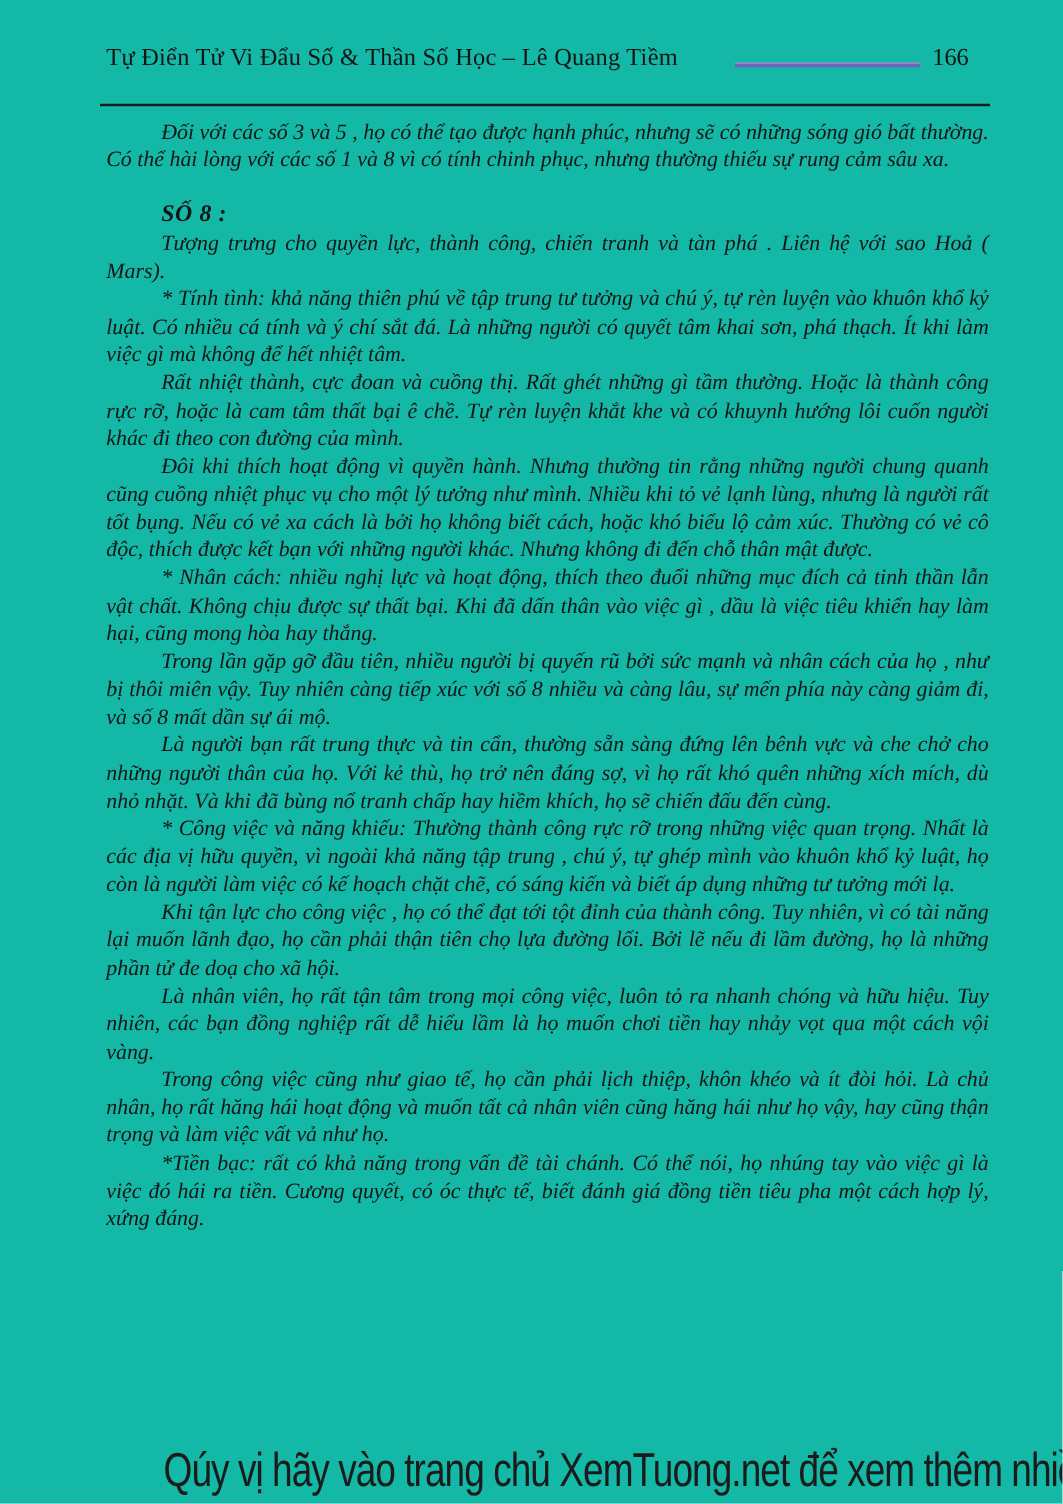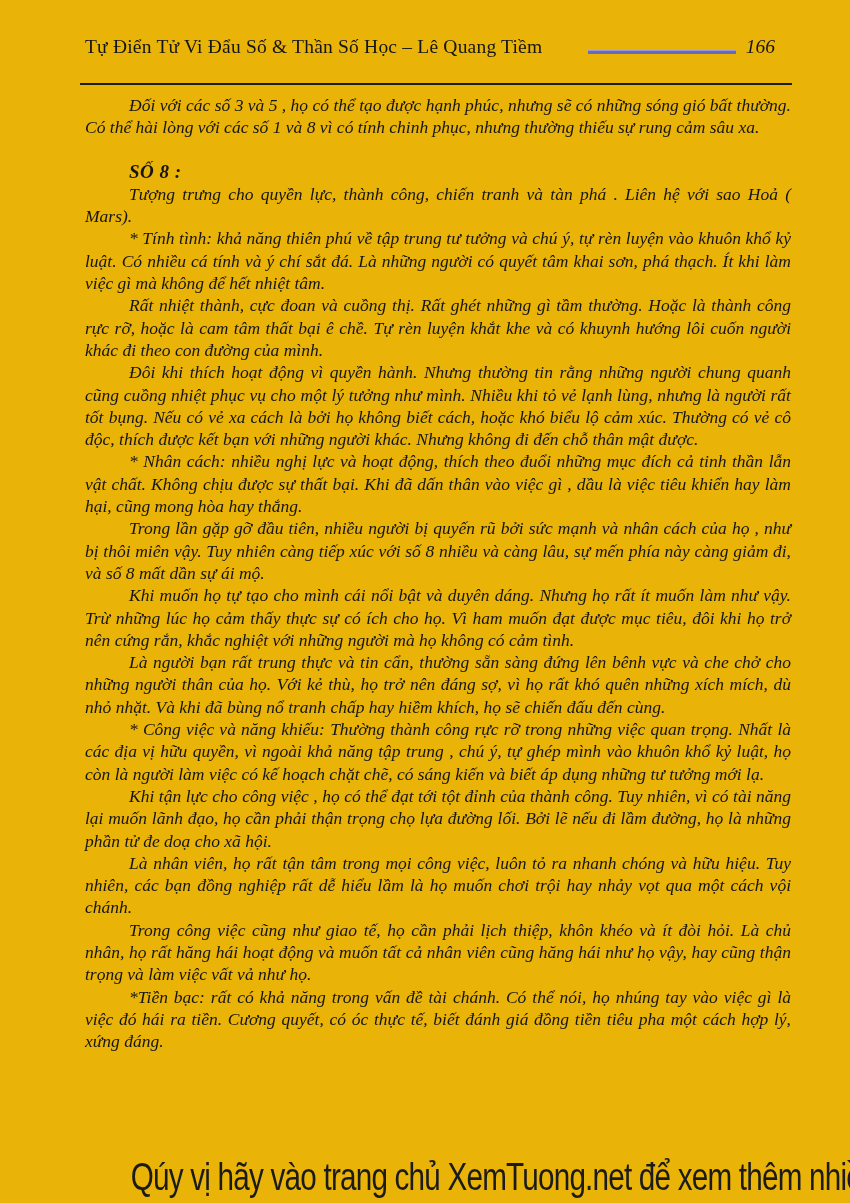--- a/index.html
+++ b/index.html
@@ -1,20 +1,20 @@
 <!DOCTYPE html>
 <html lang="vi"><head>
 <meta charset="utf-8">
 <style>
   html, body { margin: 0; padding: 0; background: #ffffff; }
   .page {
     position: relative;
     width: 850px;
     height: 1203px;
-    background: #eab308;
+    background: #14b8a6;
     overflow: hidden;
     font-family: "Liberation Serif", serif;
     color: #151515;
   }
 
   
   .header-row {
     position: absolute;
     top: 36px;
     left: 85px;
@@ -28,21 +28,21 @@
   .header-spacer { flex: 1 1 auto; }
   .header-underline {
     flex: 0 0 auto;
     width: 148px;
     height: 3px;
     background: #6a6abc;
     align-self: flex-end;
     margin: 0 10px 4px 0;
     border-top: 1px solid #9a9ad4;
   }
-  .header-pagenum { flex: 0 0 auto; font-style: italic; }
+  .header-pagenum { flex: 0 0 auto; }
 
   .header-divider {
     position: absolute;
     top: 83px;
     left: 80px;
     width: 712px;
     height: 0;
     border-top: 2.5px solid #1c1c1c;
   }
 
@@ -133,25 +133,24 @@
     <p>Đối với các số 3 và 5 , họ có thể tạo được hạnh phúc, nhưng sẽ có những sóng gió bất thường. Có thể hài lòng với các số 1 và 8 vì có tính chinh phục, nhưng thường thiếu sự rung cảm sâu xa.</p>
 
     <h2 class="section-heading">SỐ  8 :</h2>
 
     <p>Tượng trưng cho quyền lực, thành công, chiến tranh và tàn phá . Liên hệ với sao Hoả ( Mars).</p>
     <p>* Tính tình: khả năng thiên phú về tập trung tư tưởng và chú ý, tự rèn luyện vào khuôn khổ kỷ luật. Có nhiều cá tính và ý chí sắt đá. Là những người có quyết tâm khai sơn, phá thạch. Ít khi làm việc gì mà không để hết nhiệt tâm.</p>
     <p>Rất nhiệt thành, cực đoan và cuồng thị. Rất ghét những gì tầm thường. Hoặc là thành công rực rỡ, hoặc là cam tâm thất bại ê chề. Tự rèn luyện khắt khe và có khuynh hướng lôi cuốn người khác đi theo con đường của mình.</p>
     <p>Đôi khi thích hoạt động vì quyền hành. Nhưng thường tin rằng những người chung quanh cũng cuồng nhiệt phục vụ cho một lý tưởng như mình. Nhiều khi tỏ vẻ lạnh lùng, nhưng là người rất tốt bụng. Nếu có vẻ xa cách là bởi họ không biết cách, hoặc khó biểu lộ cảm xúc. Thường có vẻ cô độc, thích được kết bạn với những người khác. Nhưng không đi đến chỗ thân mật được.</p>
     <p>* Nhân cách: nhiều nghị lực và hoạt động, thích theo đuổi những mục đích cả tinh thần lẫn vật chất. Không chịu được sự thất bại. Khi đã dấn thân vào việc gì , dầu là việc tiêu khiển hay làm hại, cũng mong hòa hay thắng.</p>
     <p>Trong lần gặp gỡ đầu tiên, nhiều người bị quyến rũ bởi sức mạnh và nhân cách của họ , như bị thôi miên vậy. Tuy nhiên càng tiếp xúc với số 8 nhiều và càng lâu, sự mến phía này càng giảm đi, và số 8 mất dần sự ái mộ.</p>
-    <p>Khi muốn họ tự tạo cho mình cái nổi bật và duyên dáng. Nhưng họ rất ít muốn làm như vậy. Trừ những lúc họ cảm thấy thực sự có ích cho họ. Vì ham muốn đạt được mục tiêu, đôi khi họ trở nên cứng rắn, khắc nghiệt với những người mà họ không có cảm tình.</p>
     <p>Là người bạn rất trung thực và tin cẩn, thường sẵn sàng đứng lên bênh vực và che chở cho những người thân của họ. Với kẻ thù, họ trở nên đáng sợ, vì họ rất khó quên những xích mích, dù nhỏ nhặt. Và khi đã bùng nổ tranh chấp hay hiềm khích, họ sẽ chiến đấu đến cùng.</p>
     <p>*  Công việc và năng khiếu: Thường thành công rực rỡ trong những việc quan trọng. Nhất là các địa vị hữu quyền, vì ngoài khả năng tập trung , chú ý, tự ghép mình vào khuôn khổ kỷ luật, họ còn là người làm việc có kế hoạch chặt chẽ, có sáng kiến và biết áp dụng những tư tưởng mới lạ.</p>
-    <p>Khi tận lực cho công việc , họ có thể đạt tới tột đỉnh của thành công. Tuy nhiên, vì có tài năng lại muốn lãnh đạo, họ cần phải thận trọng chọ lựa đường lối. Bởi lẽ nếu đi lầm đường, họ là những phần tử đe doạ cho xã hội.</p>
-    <p>Là nhân viên, họ rất tận tâm trong mọi công việc,  luôn tỏ ra nhanh chóng và hữu hiệu. Tuy nhiên, các bạn đồng nghiệp rất dễ hiểu lầm là họ muốn chơi trội hay nhảy vọt qua một cách vội chánh.</p>
+    <p>Khi tận lực cho công việc , họ có thể đạt tới tột đỉnh của thành công. Tuy nhiên, vì có tài năng lại muốn lãnh đạo, họ cần phải thận tiên chọ lựa đường lối. Bởi lẽ nếu đi lầm đường, họ là những phần tử đe doạ cho xã hội.</p>
+    <p>Là nhân viên, họ rất tận tâm trong mọi công việc,  luôn tỏ ra nhanh chóng và hữu hiệu. Tuy nhiên, các bạn đồng nghiệp rất dễ hiểu lầm là họ muốn chơi tiền hay nhảy vọt qua một cách vội vàng.</p>
     <p>Trong công việc cũng như giao tế, họ cần phải lịch thiệp, khôn khéo và ít đòi hỏi. Là chủ nhân, họ rất hăng hái hoạt động và muốn tất cả nhân viên cũng hăng hái như họ vậy, hay cũng thận trọng và làm việc vất vả như họ.</p>
     <p>*Tiền bạc: rất có khả năng trong vấn đề tài chánh. Có thể nói, họ nhúng tay vào việc gì là việc đó hái ra tiền. Cương quyết, có óc thực tế, biết đánh giá đồng tiền tiêu pha một cách hợp lý, xứng đáng.</p>
   </div>
 
   <div class="footer">
     <span class="footer-text">Qúy vị hãy vào trang chủ XemTuong.net để xem thêm nhiều mục hay khác</span>
   </div>
 
 </div>
 

